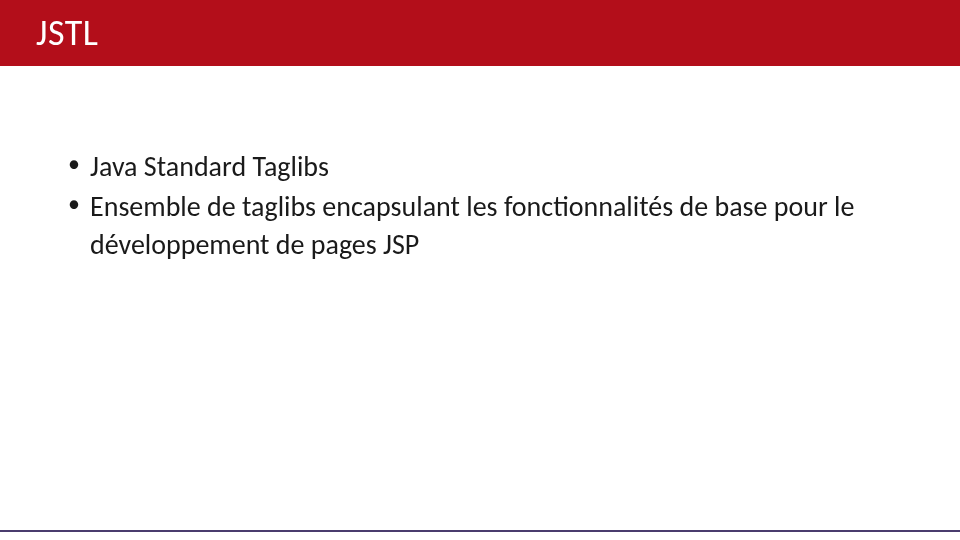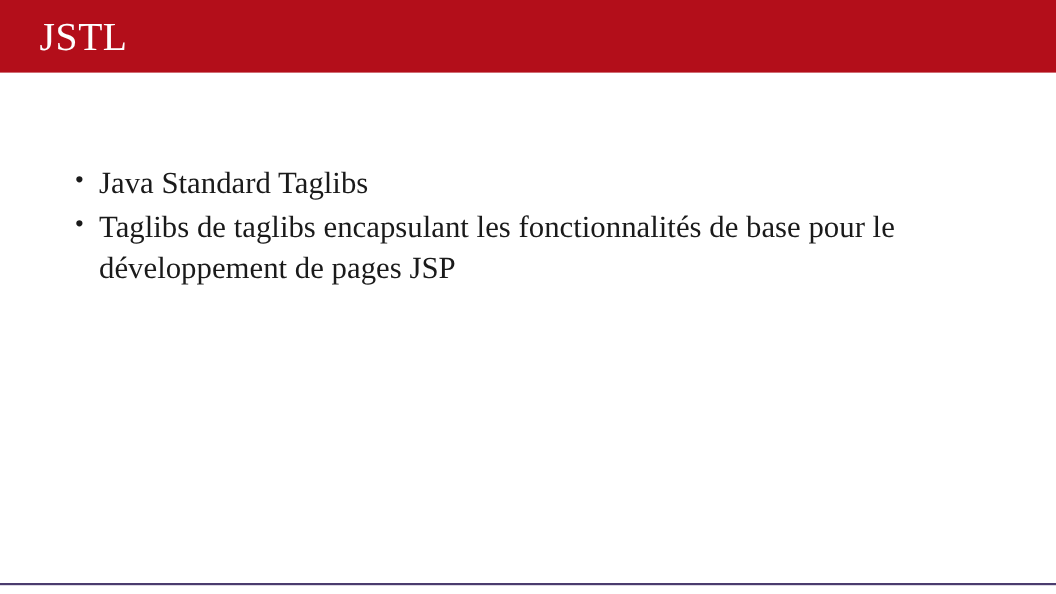--- a/index.html
+++ b/index.html
@@ -1,19 +1,18 @@
 <!DOCTYPE html>
 <html><head>
   <meta charset="utf-8">
   <style>
     * {
       margin: 0;
       padding: 0;
       box-sizing: border-box;
-      font-family: Liberation Serif, serif;
     }
     body {
       width: 960px;
       height: 540px;
       font-family: Calibri, 'Segoe UI', Arial, sans-serif;
       background: #ffffff;
       position: relative;
       overflow: hidden;
     }
     .header {
@@ -64,17 +63,17 @@
 </head>
 <body>
 
 <div class="header">
   <h1 class="header-title">JSTL</h1>
 </div>
 
 <div class="content">
   <ul class="bullet-list">
     <li class="bullet-item">Java Standard Taglibs</li>
-    <li class="bullet-item">Taglibs de taglibs encapsulant les fonctionnalités de base pour le développement de pages JSP</li>
+    <li class="bullet-item">Ensemble de taglibs encapsulant les fonctionnalités de base pour le développement de pages JSP</li>
   </ul>
 </div>
 
 <div class="footer-line"></div>
 
 </body></html>

